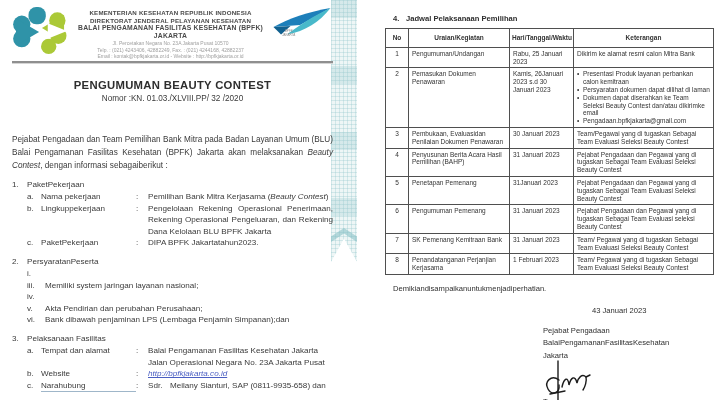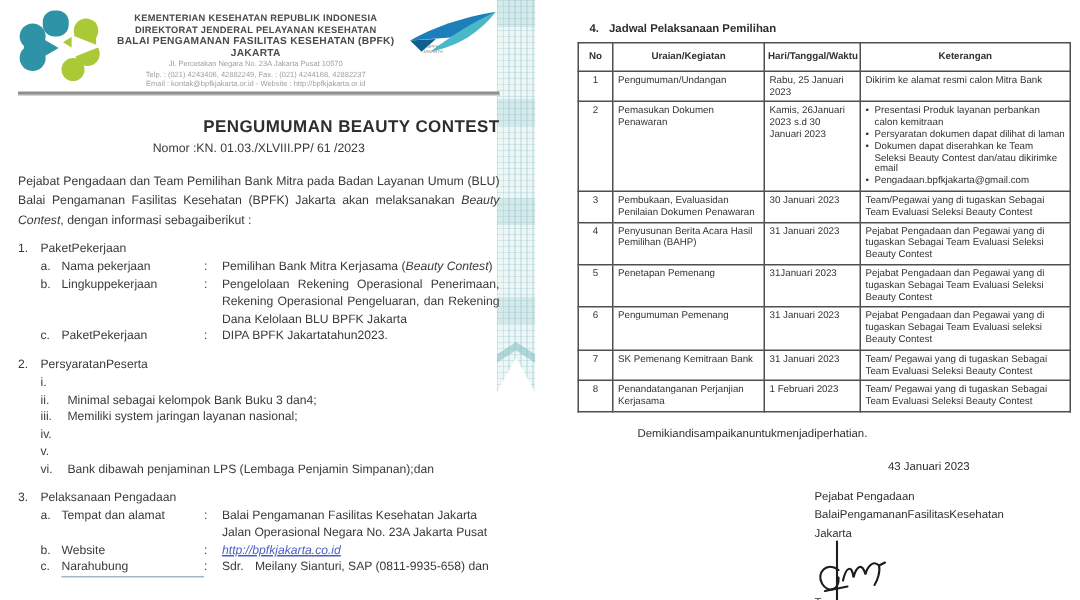--- a/index.html
+++ b/index.html
@@ -22,24 +22,24 @@
   .page-left{position:absolute;left:12px;top:6px;width:321px;}
   .letterhead{display:flex;align-items:flex-start;}
   .lh-center{flex:1;text-align:center;padding-top:3px;}
   .lh-line1,.lh-line2{font-size:6.2px;font-weight:bold;letter-spacing:.2px;line-height:7.5px;color:#4a4a4a;}
   .lh-line3{font-size:6.8px;font-weight:bold;letter-spacing:.2px;line-height:8px;color:#4a4a4a;}
   .lh-small{font-size:5px;color:#a0a0a0;line-height:6.5px;}
   .logo-left{width:58px;height:50px;flex:0 0 auto;}
   .logo-right{width:62px;height:46px;flex:0 0 auto;text-align:center;}
   .head-rule{height:2px;background:#8f8f8f;border-bottom:1px solid #d5d5d5;margin-top:1px;}
 
-  .doc-title{text-align:right;font-weight:bold;font-size:11.3px;letter-spacing:.3px;margin-top:15px;}
+  .doc-title{text-align:center;font-weight:bold;font-size:11.3px;letter-spacing:.3px;margin-top:15px;}
   .doc-number{text-align:center;font-size:8.2px;margin-top:3px;color:#3a3a3a;}
 
-  .intro{font-size:8.2px;line-height:13.2px;text-align:justify;margin-top:11px;color:#3a3a3a;}
+  .intro{font-size:8.2px;line-height:13.2px;text-align:justify;margin-top:30px;color:#3a3a3a;}
   .it{font-style:italic;}
 
   .sec{margin-top:7px;font-size:8.1px;color:#3a3a3a;}
   .sec-head{display:flex;line-height:12px;}
   .sec-num{width:15px;}
   .srow{display:flex;line-height:11.6px;padding-left:15px;}
   .sletter{width:14px;flex:0 0 auto;}
   .slabel{width:95px;flex:0 0 auto;}
   .scolon{width:12px;flex:0 0 auto;}
   .svalue{flex:1;text-align:justify;}
@@ -57,21 +57,21 @@
   .r-heading .hnum{width:13px;}
   table.sched{border-collapse:collapse;width:328px;margin-top:5px;table-layout:fixed;}
   table.sched th,table.sched td{border:1px solid #4f4f4f;font-size:6.5px;line-height:7.8px;
       padding:2px 3px;vertical-align:top;color:#333;}
   table.sched th{text-align:center;font-weight:bold;padding:5px 2px;}
   td.c-no{text-align:center;}
   .bullet{display:flex;}
   .bullet .bdot{width:6px;flex:0 0 auto;}
   .bullet .btxt{flex:1;}
 
-  .closing{font-size:7.6px;margin-top:9px;padding-left:8px;margin-left:32px;}
+  .closing{font-size:7.6px;margin-top:9px;padding-left:8px;}
   .r-date{font-size:7.6px;margin-top:13px;margin-left:207px;}
   .sig-block{font-size:7.6px;margin-top:10px;margin-left:158px;line-height:12.5px;position:relative;}
   .sig-name{text-decoration:underline;margin-top:34px;}
   .sig-svg{position:absolute;left:0px;top:33px;}
 </style>
 </head>
 <body>
 
 <div class="canvas">
 
@@ -109,21 +109,21 @@
           <path d="M62,2 C50,17 36,26 16,30 C28,21 44,10 62,2 Z" fill="#49b9ca"></path>
           <path d="M2,22 L20,21 L10,30 Z" fill="#10608f"></path>
           <text x="14" y="27" font-size="3.2" fill="#8a8a8a">BPFK</text>
           <text x="11" y="31" font-size="3.2" fill="#8a8a8a">JAKARTA</text>
         </svg>
       </div>
     </div>
     <div class="head-rule"></div>
 
     <div class="doc-title">PENGUMUMAN BEAUTY CONTEST</div>
-    <div class="doc-number">Nomor :KN. 01.03./XLVIII.PP/ 61 /2023</div>
+    <div class="doc-number">Nomor :KN. 01.03./XLVIII.PP/ 32 /2020</div>
 
     <div class="intro"><span>Pejabat Pengadaan dan Team Pemilihan Bank Mitra pada Badan Layanan Umum (BLU) Balai Pengamanan Fasilitas Kesehatan (BPFK) Jakarta akan melaksanakan </span><span class="it">Beauty Contest</span><span>, dengan informasi sebagaiberikut :</span></div>
 
     <div class="sec">
       <div class="sec-head">
         <span class="sec-num">1.</span>
         <span>PaketPekerjaan</span>
       </div>
       <div class="srow">
         <span class="sletter">a.</span>
@@ -148,44 +148,41 @@
     <div class="sec">
       <div class="sec-head">
         <span class="sec-num">2.</span>
         <span>PersyaratanPeserta</span>
       </div>
       <div>
           <div class="rrow">
             <span class="rnum">i.</span>
           </div>
           <div class="rrow">
-            <span class="rnum">ii.</span>
-            <span class="rtext">Minimal sebagai kelompok Bank Buku 3 dan4;</span>
-          </div>
-          <div class="rrow">
             <span class="rnum">iii.</span>
             <span class="rtext">Memiliki system jaringan layanan nasional;</span>
           </div>
           <div class="rrow">
             <span class="rnum">iv.</span>
           </div>
           <div class="rrow">
             <span class="rnum">v.</span>
+            <span class="rtext">Akta Pendirian dan perubahan Perusahaan;</span>
           </div>
           <div class="rrow">
             <span class="rnum">vi.</span>
             <span class="rtext">Bank dibawah penjaminan LPS (Lembaga Penjamin Simpanan);dan</span>
           </div>
         </div>
     </div>
 
     <div class="sec">
       <div class="sec-head">
         <span class="sec-num">3.</span>
-        <span>Pelaksanaan Pengadaan</span>
+        <span>Pelaksanaan Fasilitas</span>
       </div>
       <div class="srow">
         <span class="sletter">a.</span>
         <span class="slabel">Tempat dan alamat</span>
         <span class="scolon">:</span>
         <span class="svalue">
           <div>Balai Pengamanan Fasilitas Kesehatan Jakarta</div>
           <div>Jalan Operasional Negara No. 23A Jakarta Pusat</div>
         </span>
       </div>

